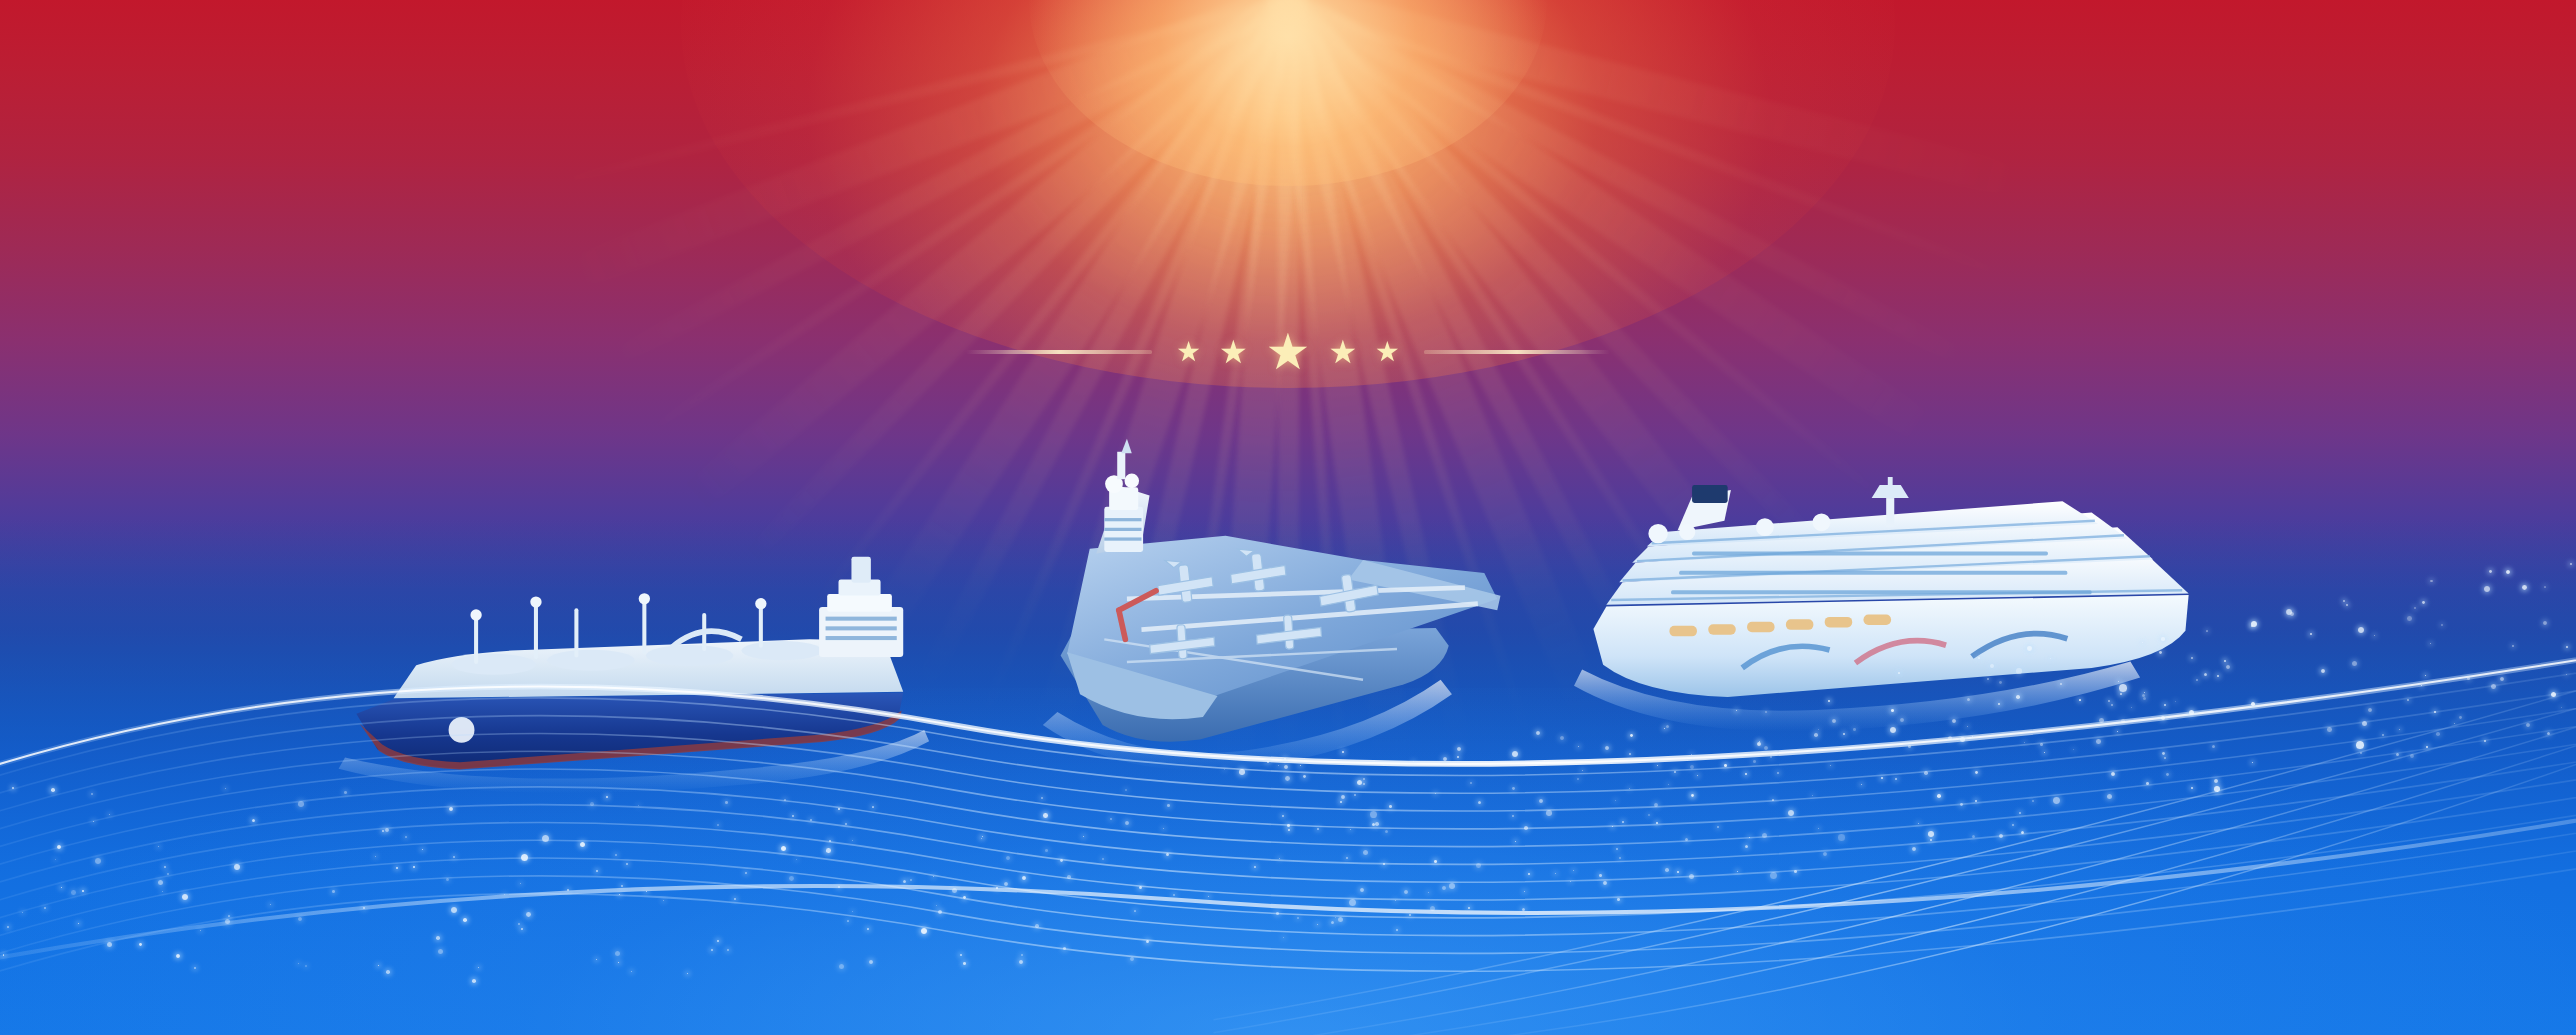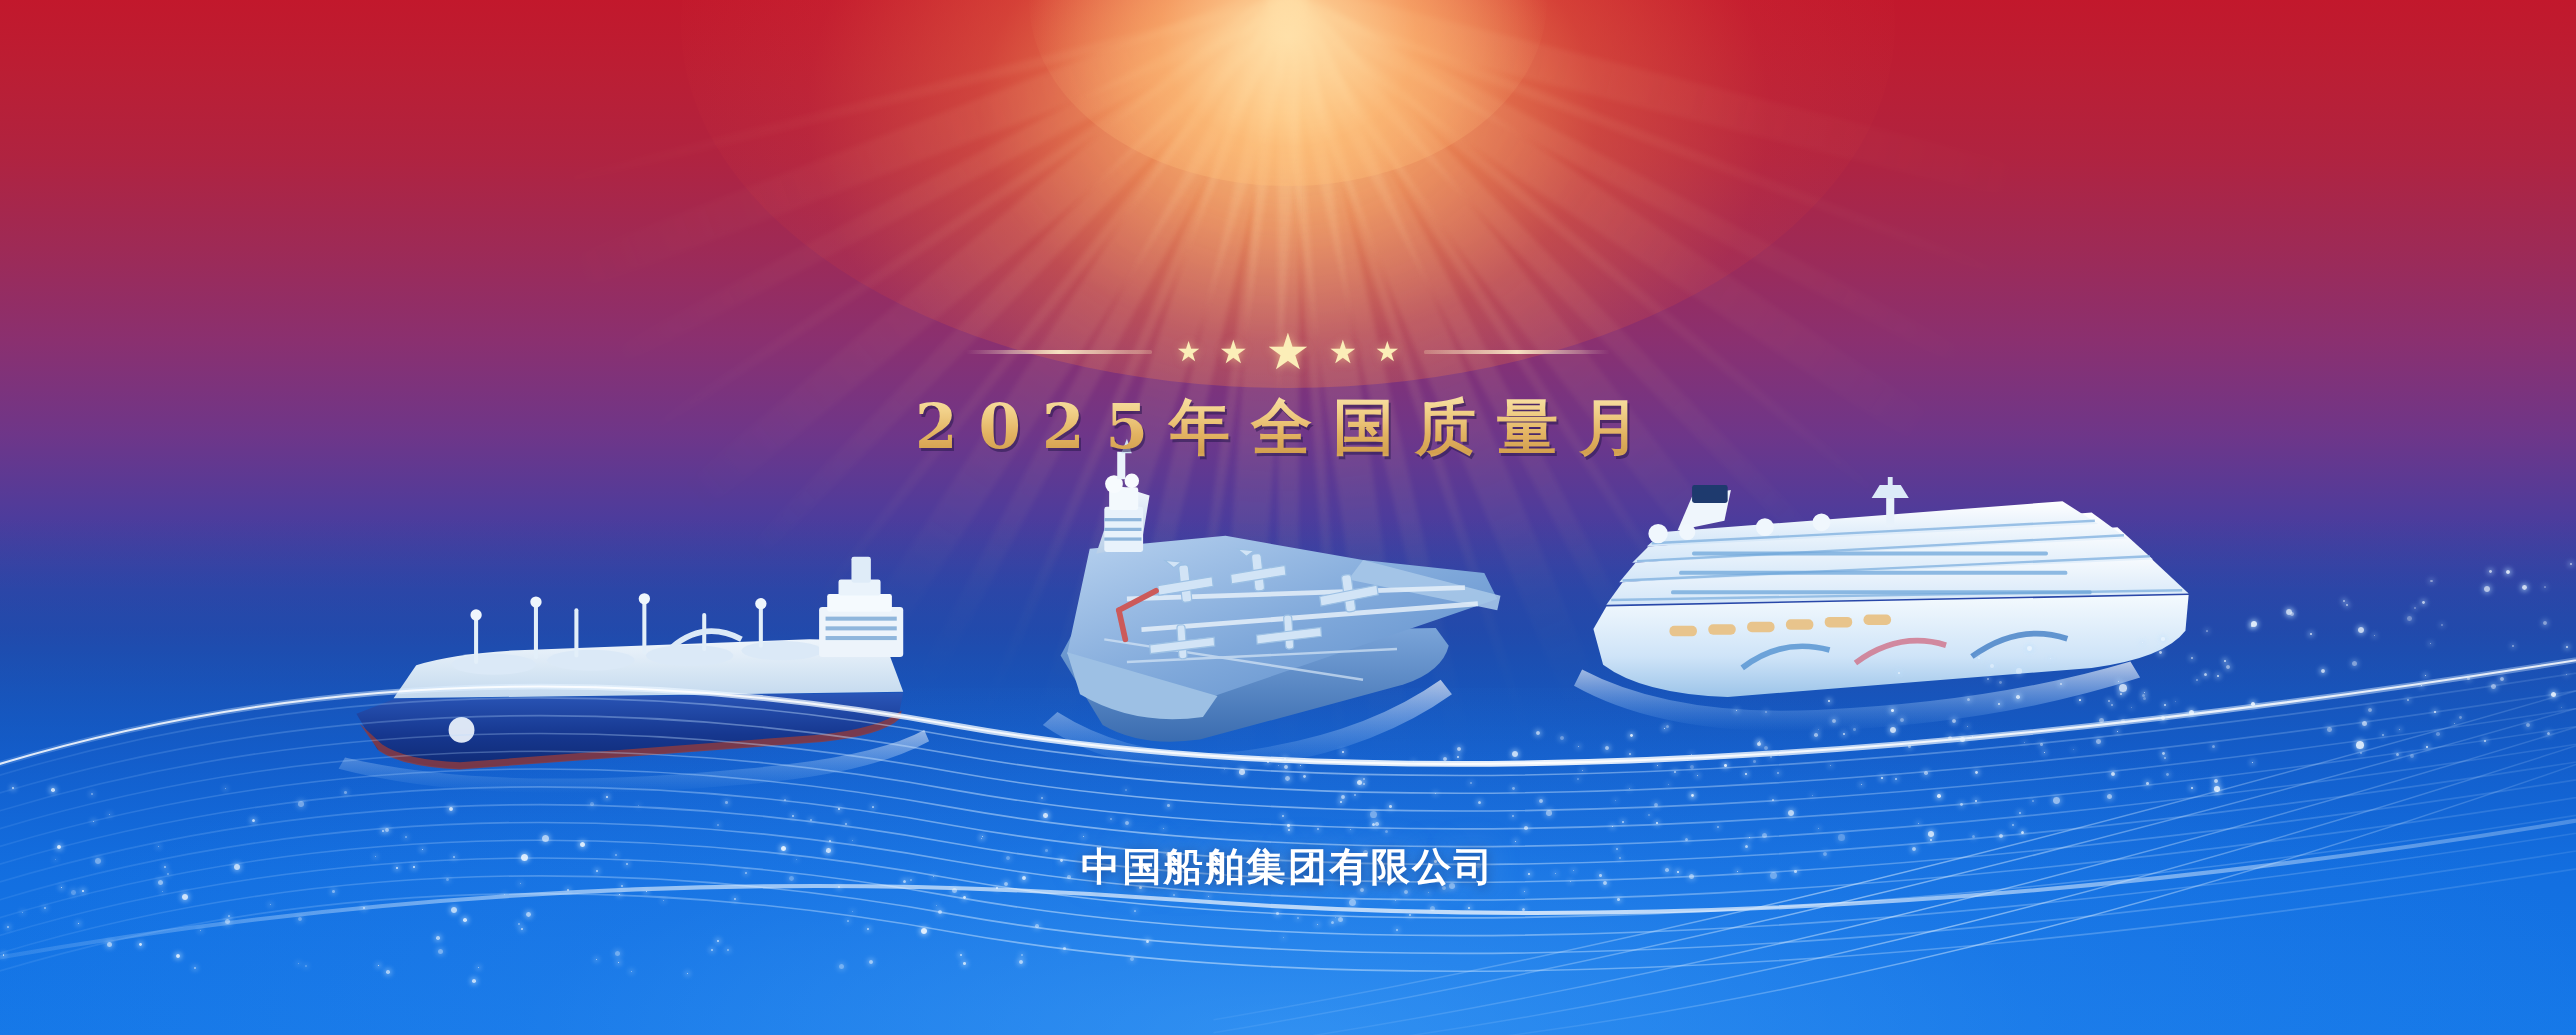--- a/index.html
+++ b/index.html
@@ -1004,22 +1004,16 @@
     <div class="stars">
       <span class="star s1">★</span>
       <span class="star s2">★</span>
       <span class="star s3">★</span>
       <span class="star s2">★</span>
       <span class="star s1">★</span>
     </div>
     <div class="div-line right"></div>
   </div>
 
-  <div class="subtitle-wrap">
-    <span class="subtitle">2025年全国质量月</span>
-  </div>
-
-  <div class="company-wrap">
-    <span class="company">中国船舶集团有限公司</span>
-  </div>
+
 
 </div>
 
 
 </body></html>

